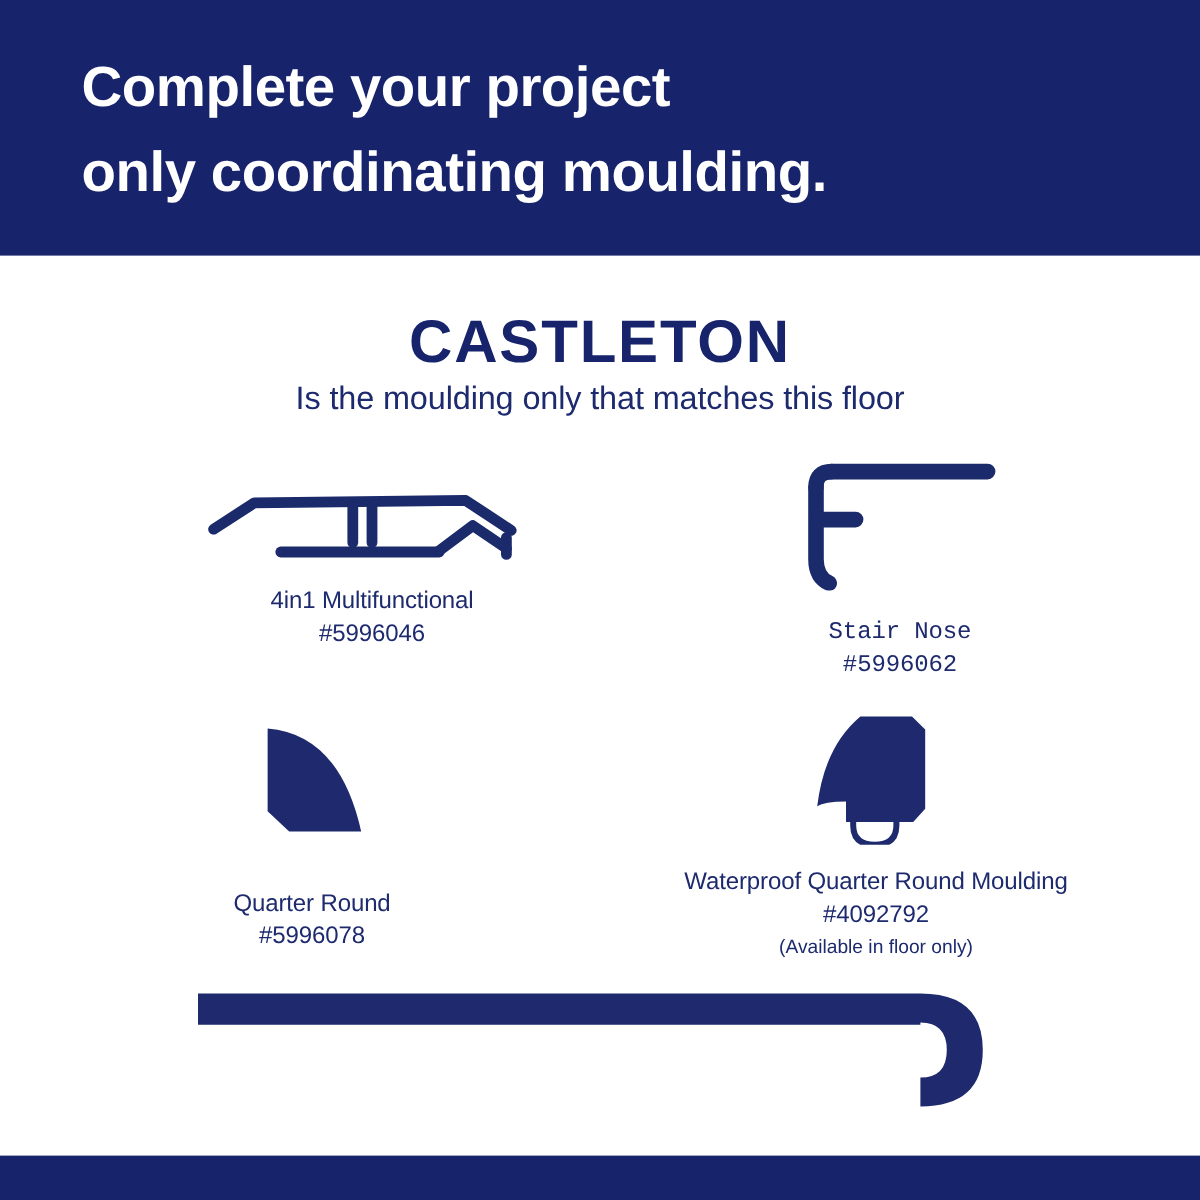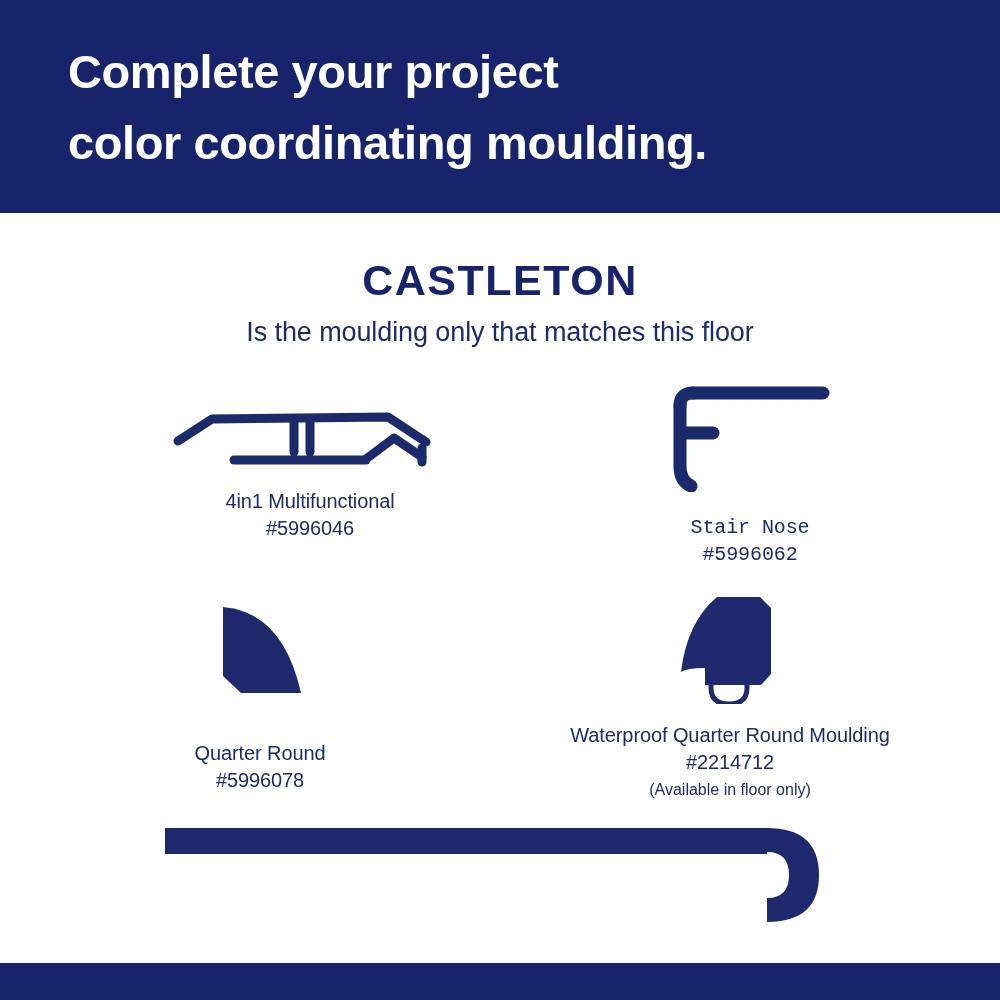--- a/index.html
+++ b/index.html
@@ -47,21 +47,21 @@
     white-space: pre-line;
   }
 
   
   .brand-name {
     position: absolute;
     left: 0;
     top: 256px;
     width: 1000px;
     text-align: center;
-    font-size: 43px;
+    font-size: 50px;
     font-weight: bold;
     letter-spacing: 1.5px;
     color: #17236b;
   }
   .brand-sub {
     position: absolute;
     left: 0;
     top: 317px;
     width: 1000px;
     text-align: center;
@@ -122,21 +122,21 @@
     background: #17236b;
   }
 </style>
 </head>
 <body>
 
 <div class="page">
 
   <div class="header-banner">
     <div class="header-title">Complete your project
-color coordinating moulding.</div>
+only coordinating moulding.</div>
   </div>
 
   <div class="brand-name">CASTLETON</div>
   <div class="brand-sub">Is the moulding only that matches this floor</div>
 
   <div class="product" id="prod-4in1">
     <div class="product-art art-4in1">
       <svg viewBox="0 0 280 92" width="280" height="92" xmlns="http://www.w3.org/2000/svg">
         <g fill="none" stroke="#1b2a6b" stroke-width="9" stroke-linecap="round" stroke-linejoin="round">
 
@@ -191,21 +191,21 @@
       <svg viewBox="0 0 130 112" width="130" height="112" xmlns="http://www.w3.org/2000/svg">
 
         <path d="M 52 5 L 95 5 L 106 16 L 106 82 L 96 93 L 40 93 L 40 76
                  Q 22 76 16 80 Q 22 30 52 5 Z" fill="#1e2a6d"></path>
 
         <path d="M 46 84 L 46 96 Q 46 112 64 112 Q 82 112 82 96 L 82 84" fill="none" stroke="#1e2a6d" stroke-width="5"></path>
         <path d="M 46 84 L 58 84 M 70 84 L 82 84" stroke="#1e2a6d" stroke-width="5" fill="none"></path>
       </svg>
     </div>
     <div class="product-label lbl-wpqround">Waterproof Quarter Round Moulding
-#2214712</div>
+#4092792</div>
     <div class="product-note">(Available in floor only)</div>
   </div>
 
   <div class="product" id="prod-tread">
     <div class="product-art art-tread">
       <svg viewBox="0 0 690 110" width="690" height="110" xmlns="http://www.w3.org/2000/svg">
 
         <path d="M 10 8
                  L 612 8
                  Q 664 8 664 55

